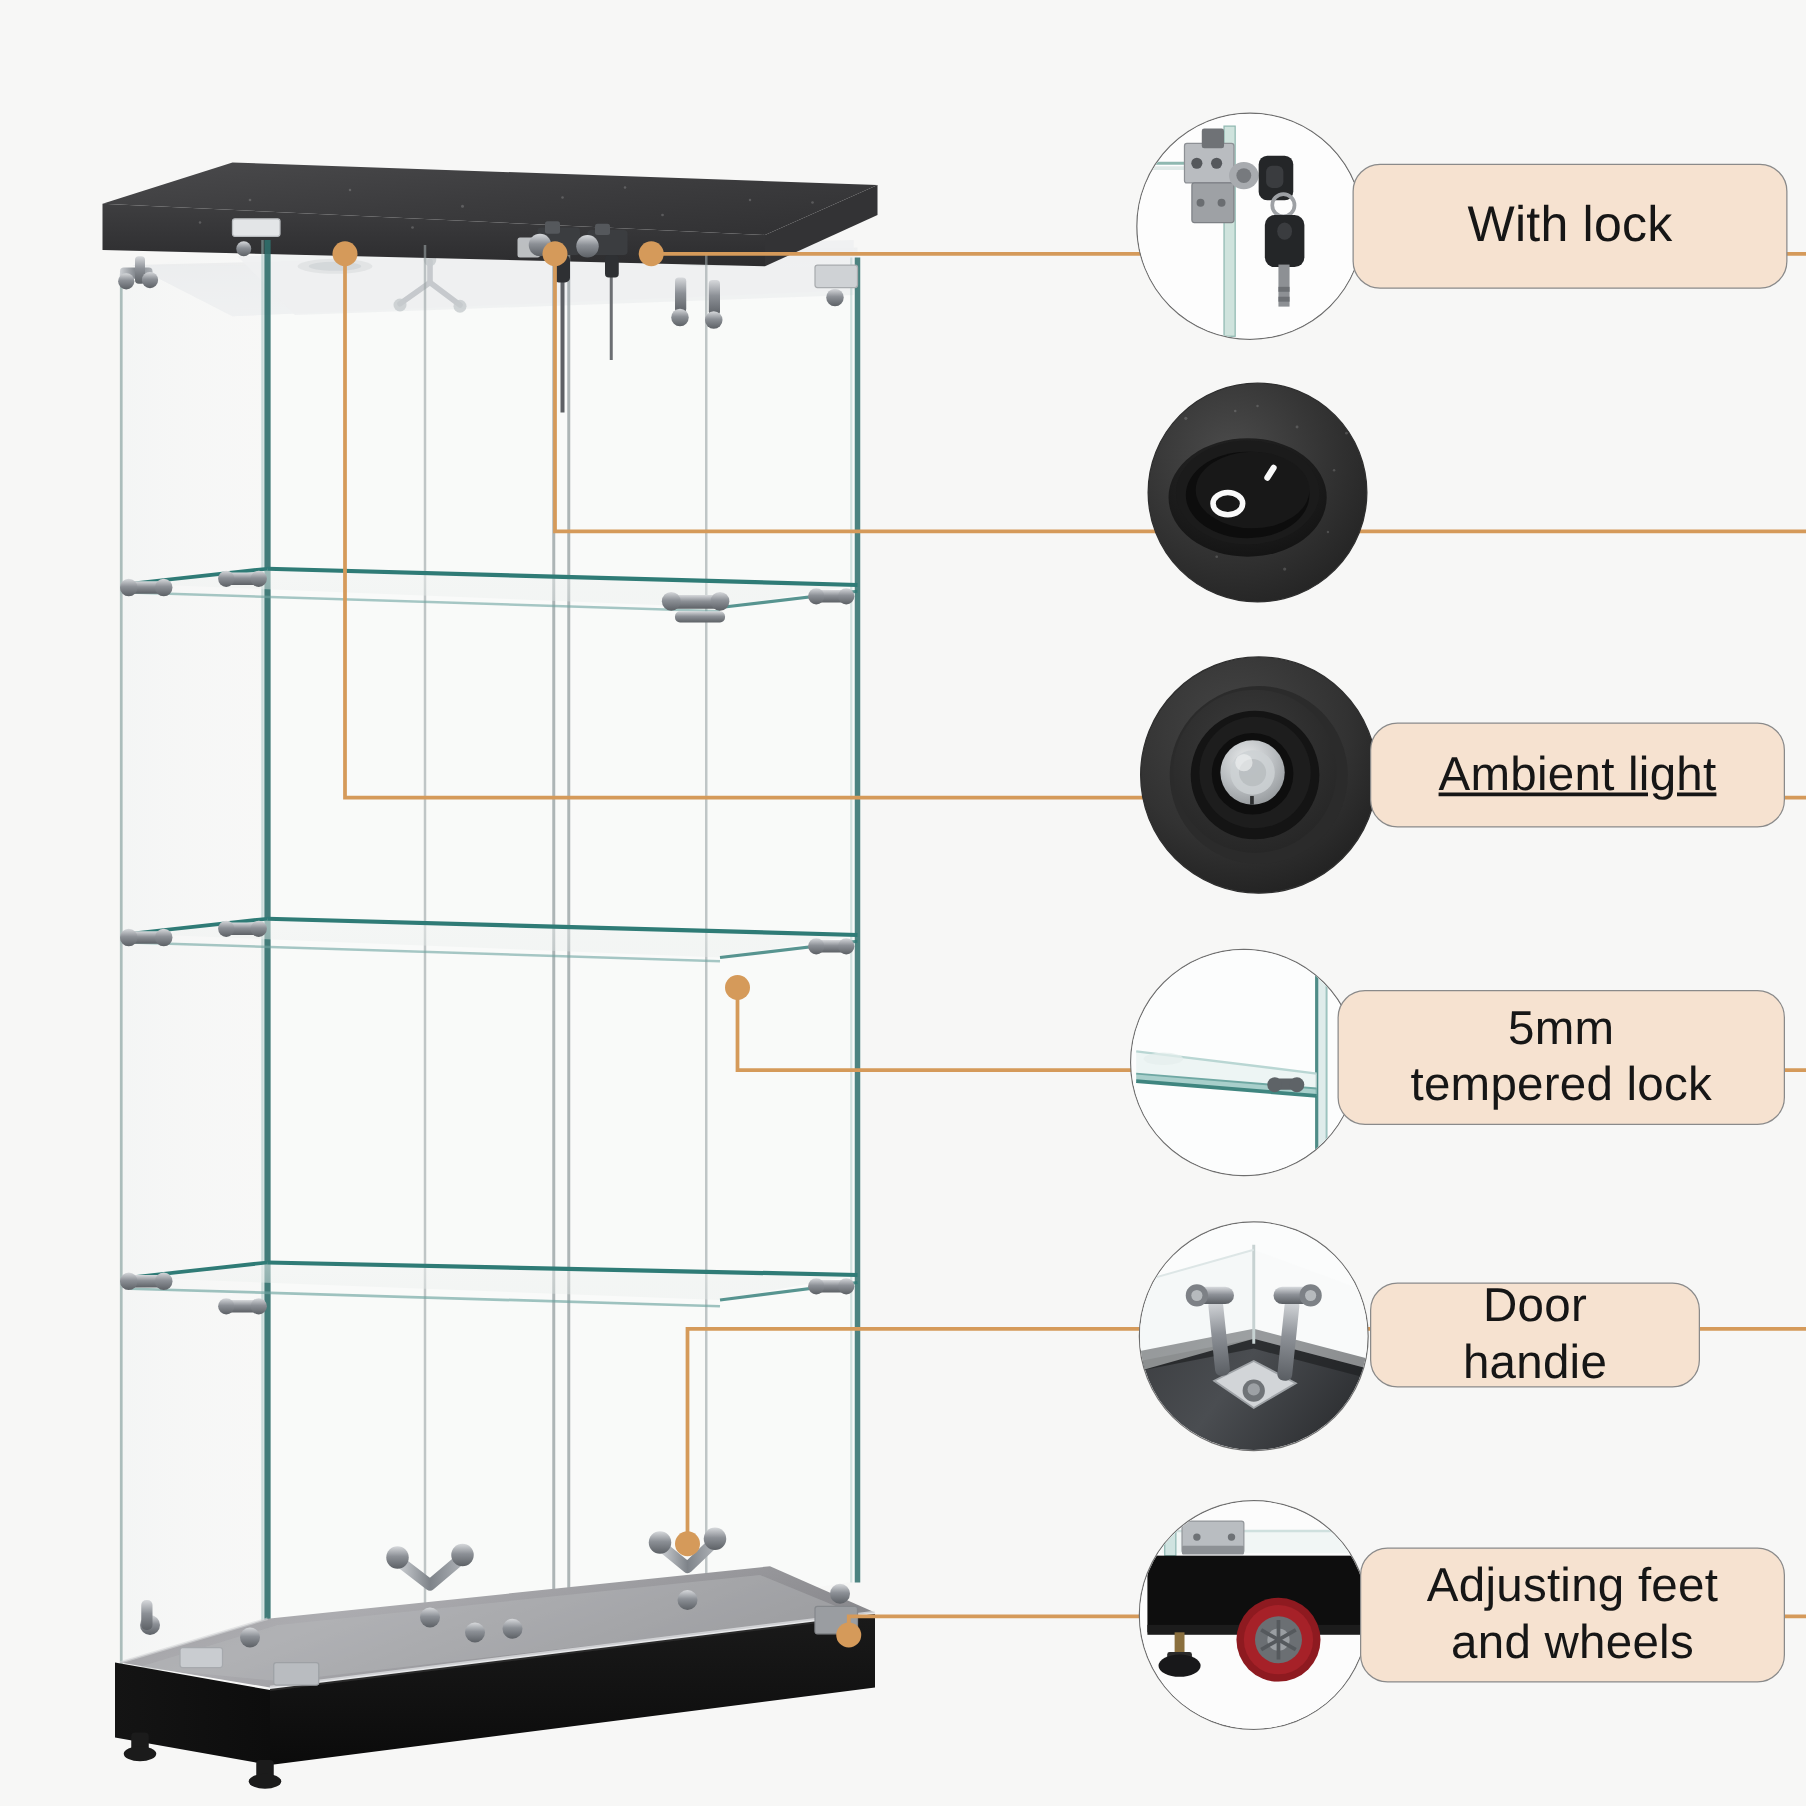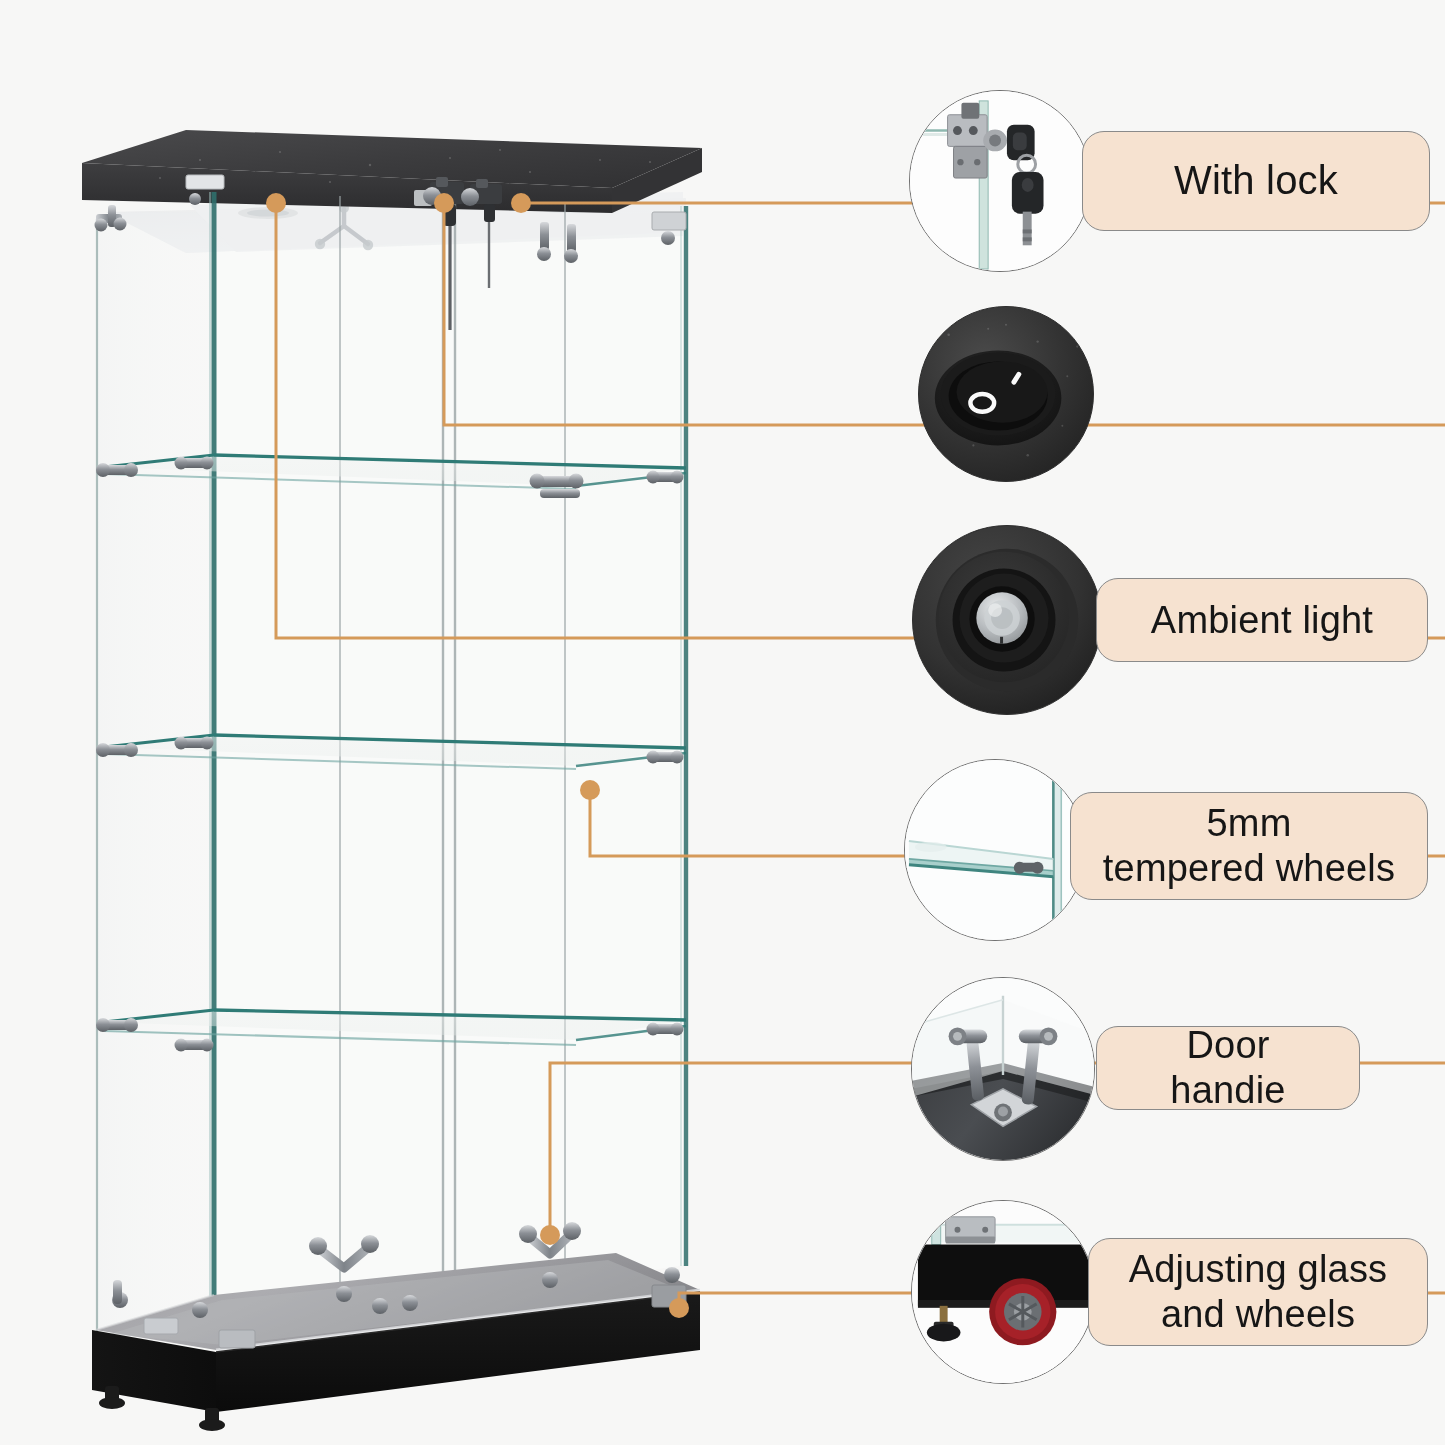--- a/index.html
+++ b/index.html
@@ -410,21 +410,21 @@
       <circle cx="92" cy="93" r="45" fill="#1d1d1d"></circle>
       <circle cx="90" cy="94" r="33" fill="#0e0e0e"></circle>
 
       <circle cx="90" cy="93" r="26" fill="url(#lensG)"></circle>
       <circle cx="90" cy="93" r="18" fill="#cdd1d3" opacity="0.85"></circle>
       <circle cx="90" cy="93" r="11" fill="#b7bbbe" opacity="0.8"></circle>
       <circle cx="83" cy="85" r="7" fill="#f2f4f4" opacity="0.6"></circle>
       <rect x="88" y="112" width="3" height="7" fill="#2d2f30"></rect>
     </svg>
   </div>
-  <div class="pill" style="left:1096px; top:578px; width:332px; height:84px;">Ambient light</div>
+  <div class="pill" style="left:1096px; top:578px; width:332px; height:84px;text-decoration:underline;">Ambient light</div>
 
   <div class="bubble" style="left:904px; top:759px; width:182px; height:182px;">
     <svg class="bubble-inner" viewBox="0 0 182 182">
       <rect width="182" height="182" fill="#fcfdfd"></rect>
 
       <rect x="150" y="0" width="8" height="182" fill="#dfeceb"></rect>
       <line x1="150" y1="0" x2="150" y2="182" stroke="#4f8c87" stroke-width="2.6"></line>
       <line x1="158" y1="0" x2="158" y2="182" stroke="#9dc3bf" stroke-width="1.6"></line>
 
       <polygon points="4,82 150,100 150,112 4,100" fill="#eaf3f2" opacity="0.85"></polygon>
@@ -435,21 +435,21 @@
 
       <g fill="#5e6367">
         <rect x="112" y="104" width="26" height="9" rx="4"></rect>
         <circle cx="116" cy="109" r="6"></circle>
           <circle cx="134" cy="109" r="6"></circle>
       </g>
       <ellipse cx="26" cy="88" rx="16" ry="5" fill="#e4eeed" opacity="0.7"></ellipse>
     </svg>
   </div>
   <div class="pill" style="left:1070px; top:792px; width:358px; height:108px;">5mm
-tempered wheels</div>
+tempered lock</div>
 
   <div class="bubble" style="left:911px; top:977px; width:184px; height:184px;">
     <svg class="bubble-inner" viewBox="0 0 184 184">
       <defs>
         <linearGradient id="deckG" x1="0" y1="0" x2="1" y2="0.4">
           <stop offset="0%" stop-color="#3b3d40"></stop>
           <stop offset="50%" stop-color="#4a4d51"></stop>
           <stop offset="100%" stop-color="#303235"></stop>
         </linearGradient>
         <linearGradient id="chr2" x1="0" y1="0" x2="0" y2="1">
@@ -514,16 +514,16 @@
       <circle cx="112" cy="112" r="9" fill="#9a9ea2"></circle>
       <g stroke="#55595d" stroke-width="3">
         <line x1="112" y1="96" x2="112" y2="128"></line>
         <line x1="98" y1="104" x2="126" y2="120"></line>
         <line x1="98" y1="120" x2="126" y2="104"></line>
       </g>
 
       <rect x="0" y="146" width="184" height="38" fill="#fcfcfc"></rect>
     </svg>
   </div>
-  <div class="pill" style="left:1088px; top:1238px; width:340px; height:108px;">Adjusting glass
+  <div class="pill" style="left:1088px; top:1238px; width:340px; height:108px;">Adjusting feet
 and wheels</div>
 
 </div>
 
 </body></html>

